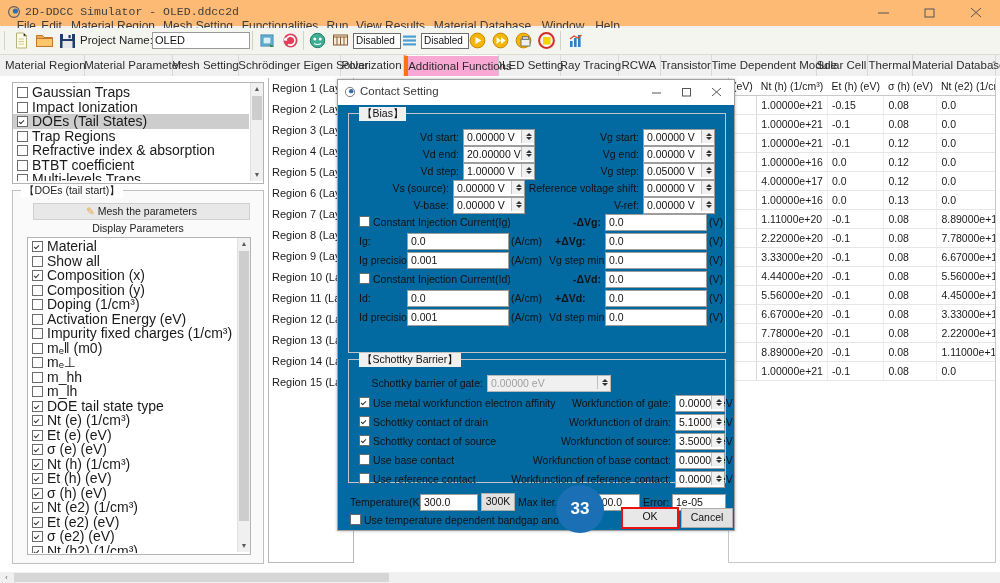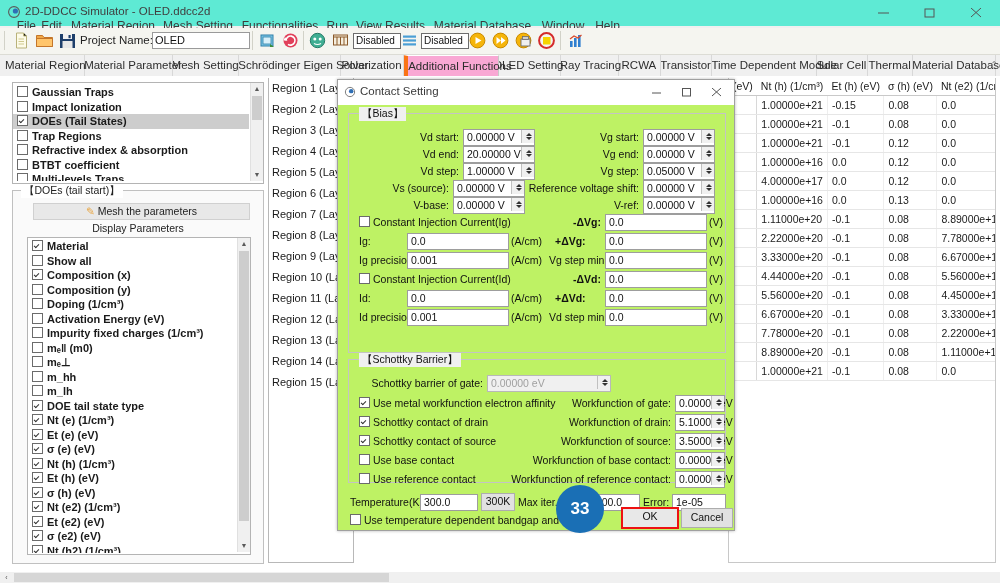--- a/index.html
+++ b/index.html
@@ -6,21 +6,21 @@
   body{
     width:1000px;height:583px;overflow:hidden;
     background:#ffffff;
     font-family:"Liberation Sans", sans-serif;
     font-size:11px;color:#1a1a1a;
     -webkit-font-smoothing:antialiased;
   }
   .app{position:relative;width:1000px;height:583px;background:#f0f0f0;}
 
   
-  .titlebar{position:absolute;left:0;top:0;width:1000px;height:26px;background:#5eead4;}
+  .titlebar{position:absolute;left:0;top:0;width:1000px;height:26px;background:#fdba74;font-family:Liberation Mono, monospace;}
   .titlebar .tb-icon{position:absolute;left:7px;top:5px;width:14px;height:14px;}
   .titlebar .tb-text{position:absolute;left:25px;top:5px;font-size:11.5px;color:#404040;white-space:nowrap;}
   .wbtn{position:absolute;top:0;width:46px;height:26px;cursor:default;}
   .wbtn svg{position:absolute;left:16px;top:8px;}
   .wbtn.min{right:92px;}
   .wbtn.max{right:46px;}
   .wbtn.close{right:0px;}
 
   
   .menubar{position:absolute;left:0;top:16px;height:20px;}
@@ -42,21 +42,21 @@
        white-space:nowrap;background:#f0f0f0;border-right:1px solid #d8d8d8;cursor:default;}
   .tab.active{background:#f9a8d4;border-left:5px solid #f97316;border-right:1px solid #c8c8c8;border-top:1px solid #ffffff;}
   .tabscroll{position:absolute;right:1px;top:2px;width:10px;height:16px;font-size:8px;color:#555;text-align:center;line-height:16px;}
 
   
   .content{position:absolute;left:0;top:76px;width:1000px;height:497px;background:#ffffff;}
 
   
   .panelA{position:absolute;left:12px;top:82px;width:250px;height:100px;background:#fff;border:1px solid #b4b4b4;}
   .listbox{position:absolute;background:#fff;overflow:hidden;}
-  .lrow{height:14.5px;line-height:14.5px;font-size:11px;color:#1a1a1a;white-space:nowrap;padding-left:4px;cursor:default;font-weight:bold;}
+  .lrow{height:14.5px;line-height:14.5px;font-size:14px;color:#1a1a1a;white-space:nowrap;padding-left:4px;cursor:default;}
   .lrow.sel{background:#cdcdcd;}
   .cb{display:inline-block;width:9px;height:9px;border:1px solid #6b6b6b;background:#fff;
       vertical-align:-1px;margin-right:4px;position:relative;}
   .cb.on:after{content:"";position:absolute;left:1px;top:3px;width:4px;height:2px;
       border-left:1.4px solid #333;border-bottom:1.4px solid #333;transform:rotate(-45deg);}
   .vsb{position:absolute;right:0;top:0;width:12px;background:#f0f0f0;border-left:1px solid #e0e0e0;}
   .vsb .arr{position:absolute;left:0;width:12px;height:12px;text-align:center;font-size:7px;line-height:12px;color:#5a5a5a;}
   .vsb .arr.up{top:0;} .vsb .arr.dn{bottom:0;}
   .vsb .thumb{position:absolute;left:1px;width:10px;background:#cdcdcd;}
 
@@ -80,21 +80,21 @@
   table.grid td:first-child{border-right:1px solid #d8d8d8;}
 
   
   .dialog{position:absolute;left:337px;top:79px;width:396px;height:450px;background:#f0f0f0;
           border:1px solid #a0a0a0;box-shadow:0 0 3px rgba(0,0,0,.28);}
   .dlg-title{position:absolute;left:0;top:0;width:396px;height:25px;background:#ffffff;}
   .dlg-title .dicon{position:absolute;left:6px;top:6px;width:12px;height:12px;}
   .dlg-title .dtext{position:absolute;left:22px;top:5px;font-size:11.5px;color:#3a3a3a;}
   .dwbtn{position:absolute;top:0;width:30px;height:25px;cursor:default;}
   .dwbtn svg{position:absolute;left:10px;top:8px;}
-  .dlg-body{position:absolute;left:0;top:25px;width:396px;height:425px;background:#bef264;}
+  .dlg-body{position:absolute;left:0;top:25px;width:396px;height:425px;background:#0369a1;}
 
   .fbox{position:absolute;border:1px solid #c4c4c4;}
   .flegend{position:absolute;top:-7px;left:10px;background:#f0f0f0;padding:0 3px;font-size:10.5px;color:#111;white-space:nowrap;}
 
   .lbl{position:absolute;font-size:10.5px;color:#111;text-align:right;white-space:nowrap;line-height:14px;}
   .lbll{position:absolute;font-size:10.5px;color:#111;text-align:left;white-space:nowrap;line-height:14px;}
   .spin{position:absolute;height:15px;border:1px solid #9d9d9d;background:#fff;}
   .spin .sv{position:absolute;left:3px;top:0;line-height:14px;font-size:10.5px;color:#111;white-space:nowrap;}
   .spin .sb{position:absolute;right:0;top:0;width:12px;height:13px;background:#f0f0f0;border-left:1px solid #c0c0c0;}
   .spin .sb:before{content:"";position:absolute;left:4px;top:3px;border-left:3px solid transparent;border-right:3px solid transparent;border-bottom:3px solid #333;}

